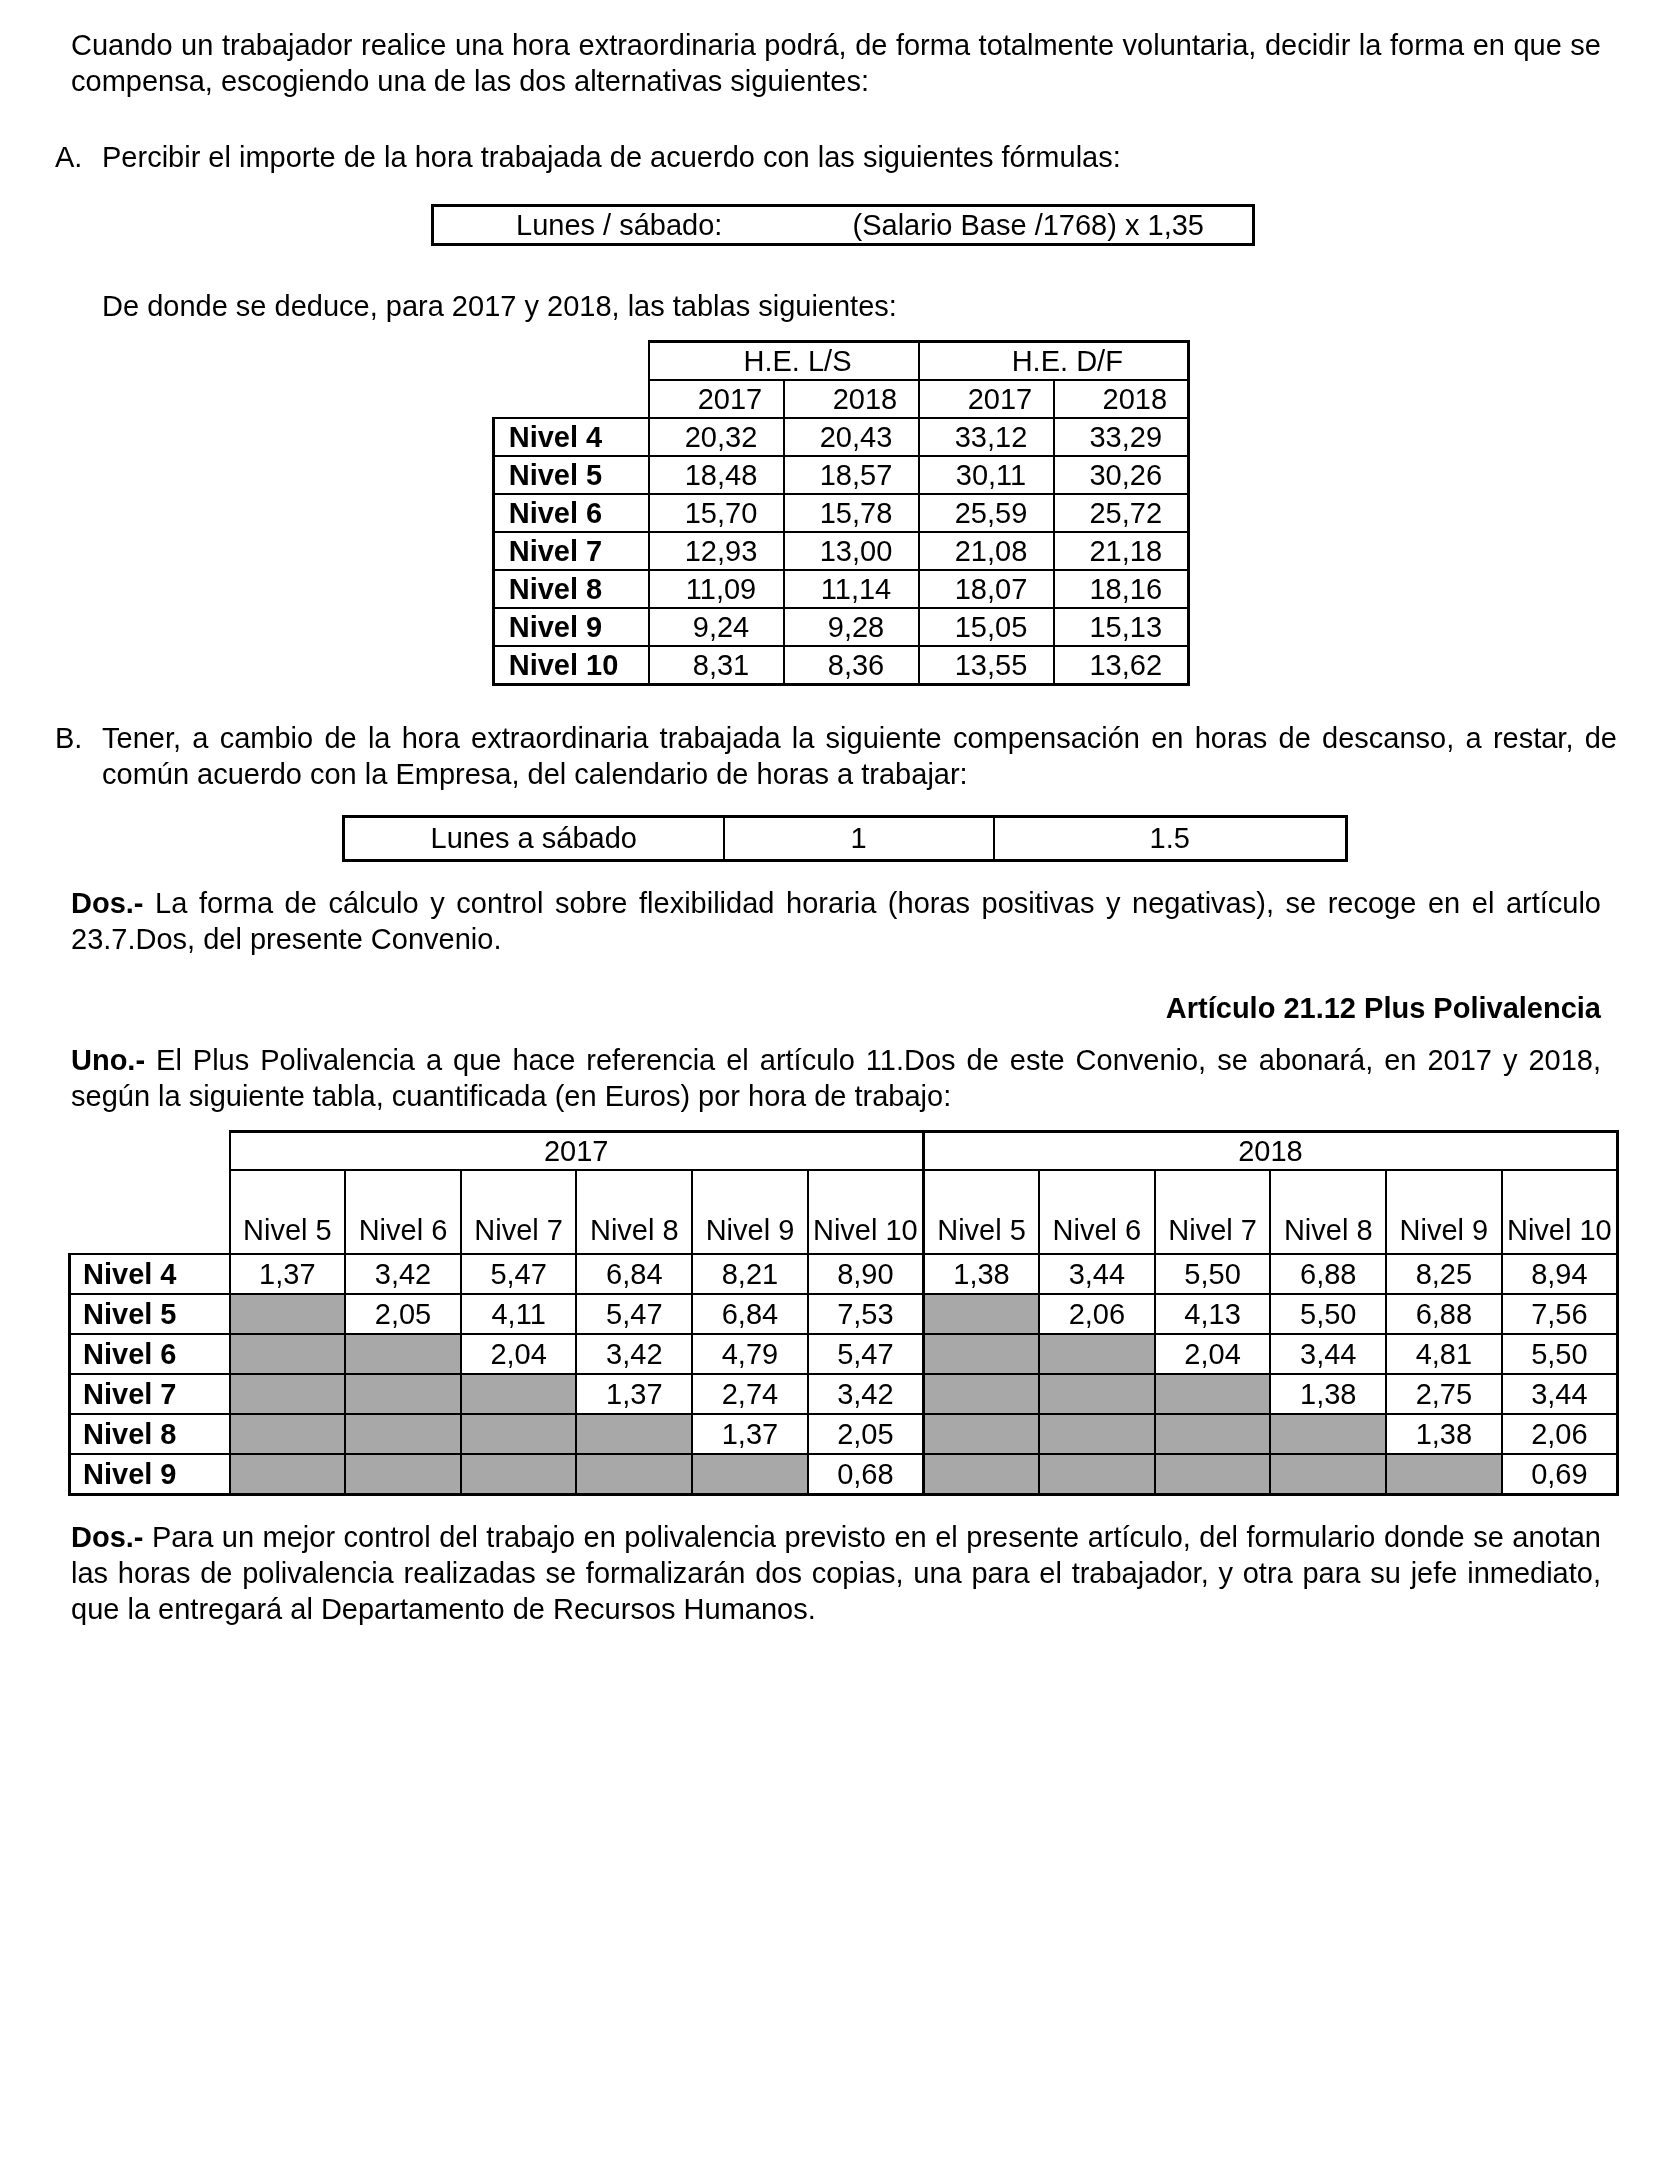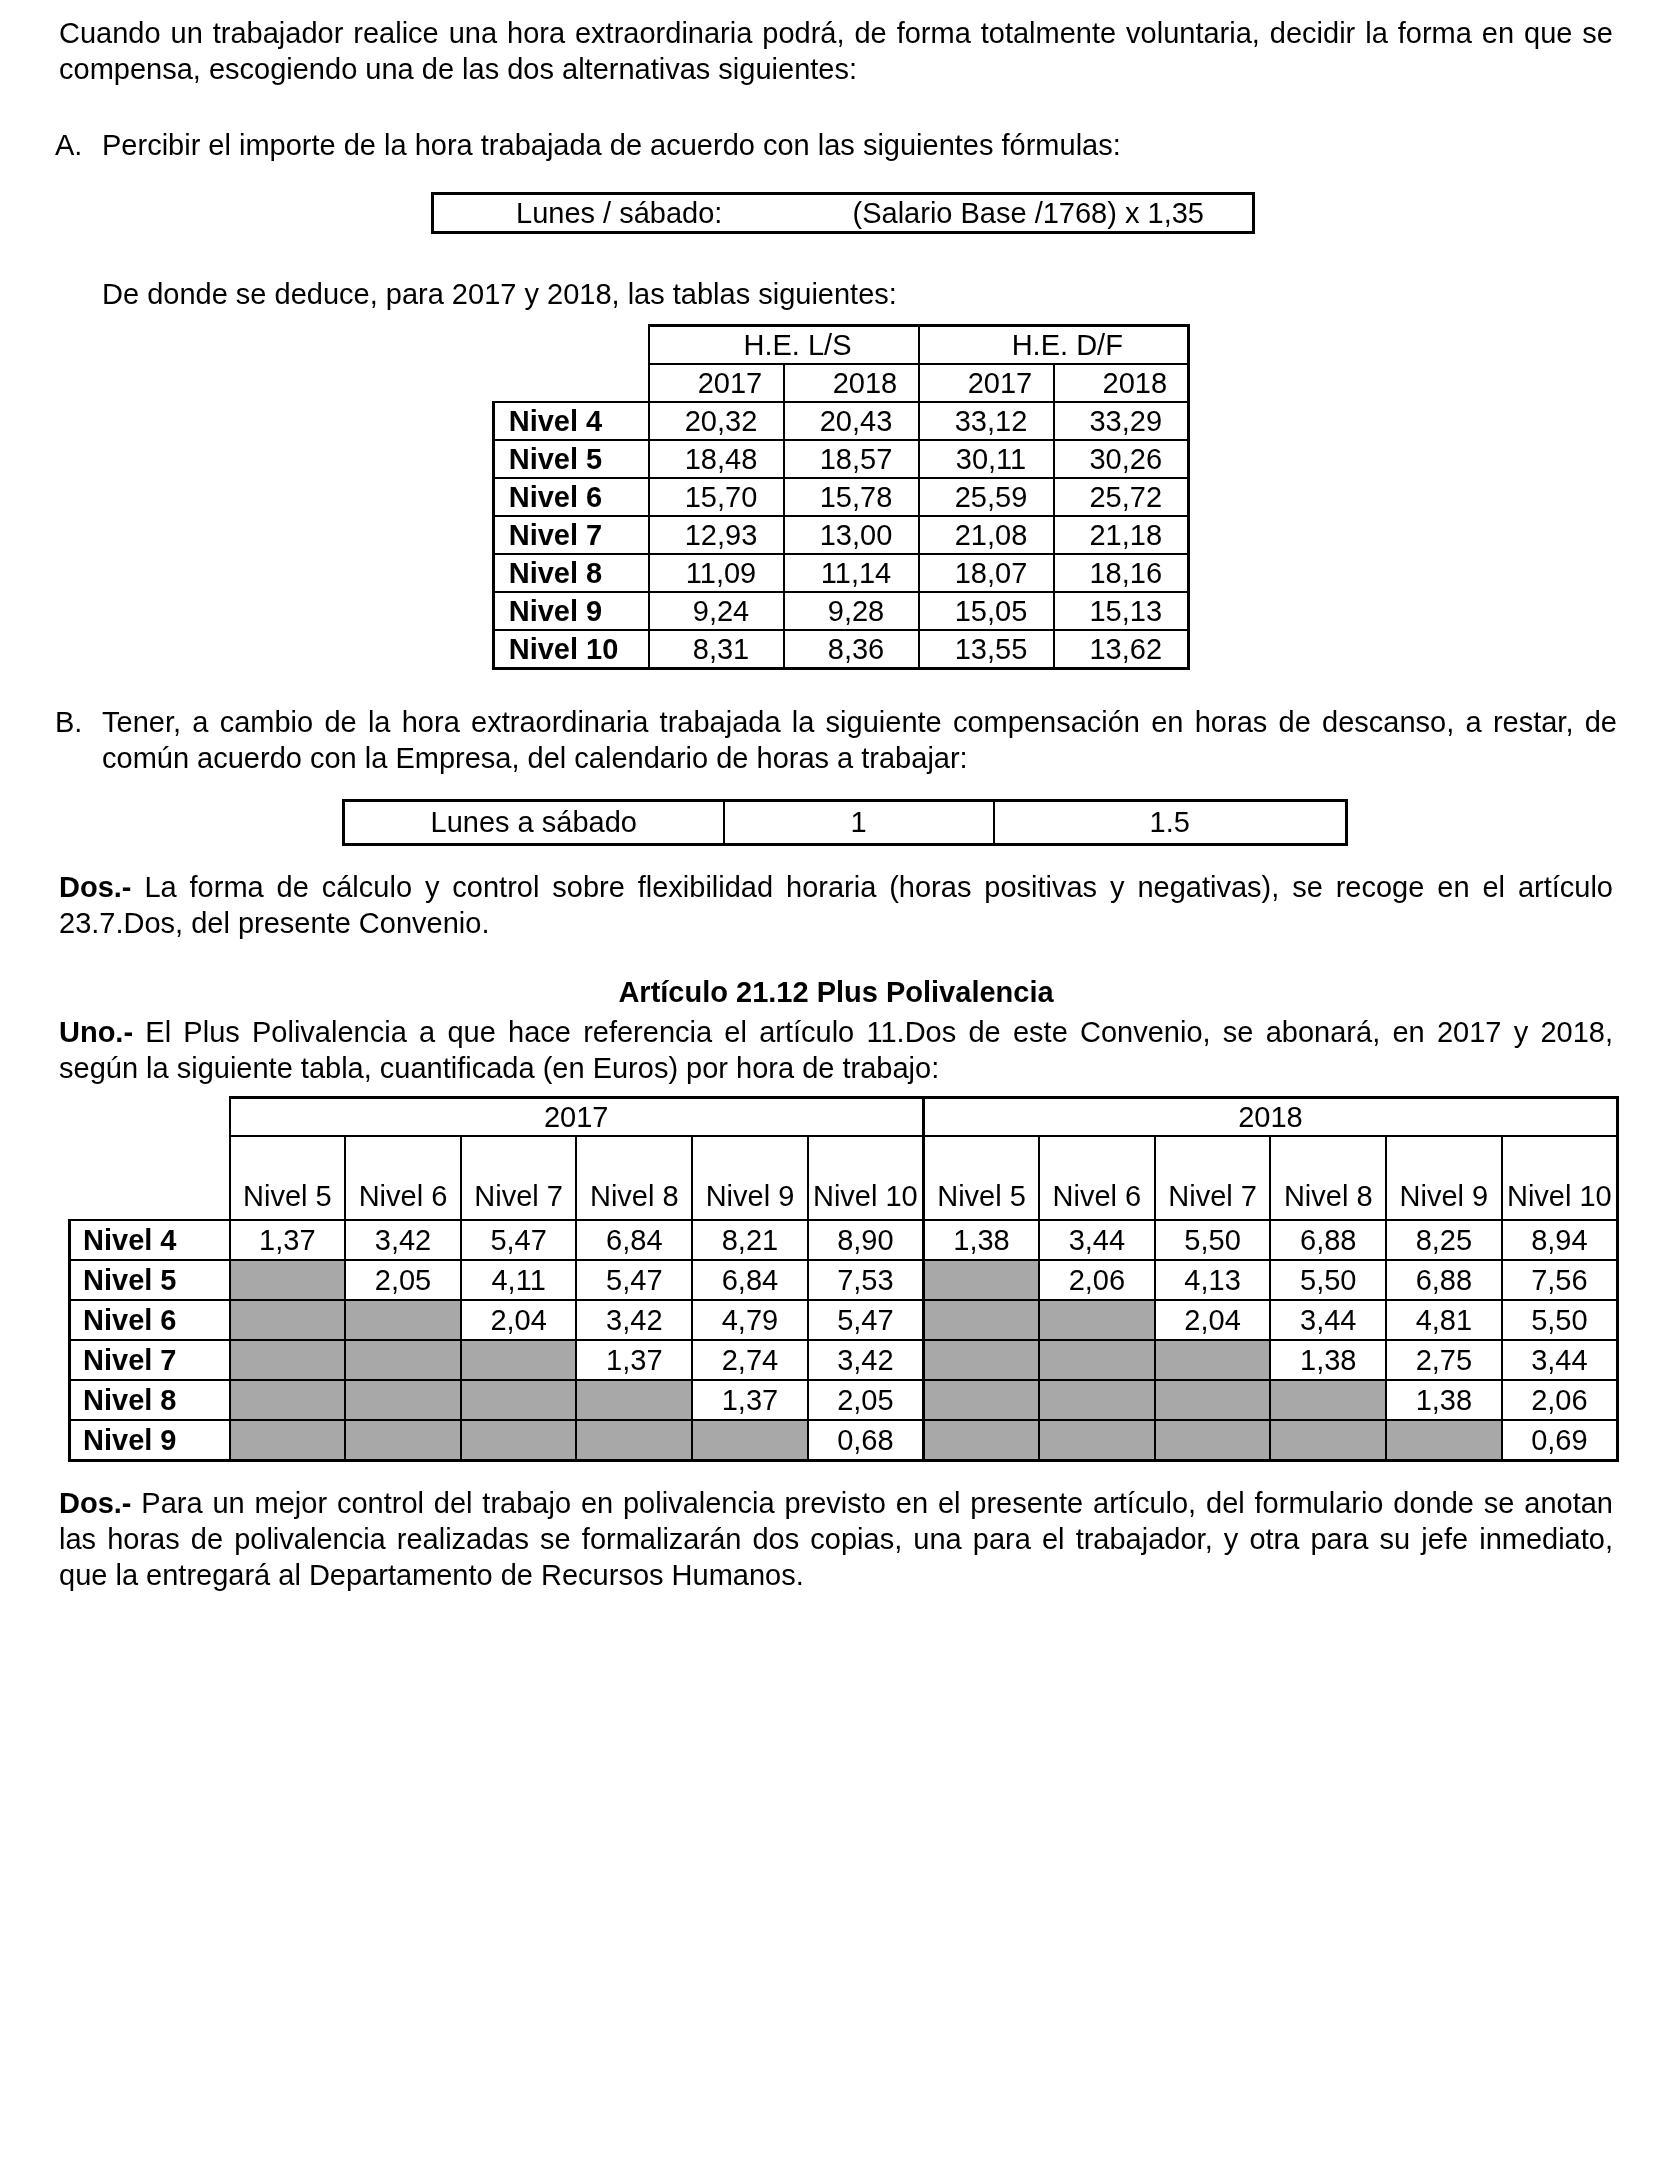--- a/index.html
+++ b/index.html
@@ -2,21 +2,21 @@
 <html style="font-size:12px"><head>
 <meta charset="utf-8">
 <style>
   html, body { margin:0; padding:0; background:#ffffff; }
   body {
     width:1672px; height:2183px; box-sizing:border-box;
     padding:10.6px 55px 0 55px;
     color:#000; font-family:"Liberation Sans","DejaVu Sans",sans-serif;
     font-size:29px; line-height:36px;
   }
-  p { margin:4px; text-align:justify; }
+  p { margin:16px; text-align:justify; }
   b { font-weight:bold; }
   .list { display:grid; grid-template-columns:47px 1fr; }
   .list .txt { text-align:justify; }
   .indent { margin-left:47px; text-align:left; }
 
   table { border-collapse:collapse; table-layout:fixed; }
   td { border:2.3px solid #000; vertical-align:middle; text-align:center; padding:0; }
   .corner { border:none !important; background:transparent; }
   .g { background:#a8a8a8; }
   .bt5 { border-top-width:3.8px; }
@@ -45,21 +45,21 @@
   .tbl-poly { margin:10.6px 0 23px 13px; width:1551px; }
   .tbl-poly td { height:38px; }
   .tbl-poly .h1 { height:36px; }
   .tbl-poly .h2 { height:76px; vertical-align:bottom; padding-bottom:6px; line-height:33px; }
   .tbl-poly .lbl { text-align:left; padding-left:12px; font-weight:bold; }
 
   .spacer-blocks { margin-bottom:40px; }
   .mb38 { margin-bottom:29px; }
   .mb30 { margin-bottom:23px; }
   .mb44 { margin-bottom:33px; }
-  .heading { font-weight:bold; text-align:center; }
+  .heading { font-weight:bold; text-align:right; }
 </style>
 </head>
 <body>
 
 <p class="spacer-blocks">Cuando un trabajador realice una hora extraordinaria podrá, de forma totalmente voluntaria, decidir la forma en que se compensa, escogiendo una de las dos alternativas siguientes:</p>
 
 <div class="list mb38">
   <span>A.</span>
   <span class="txt">Percibir el importe de la hora trabajada de acuerdo con las siguientes fórmulas:</span>
 </div>

